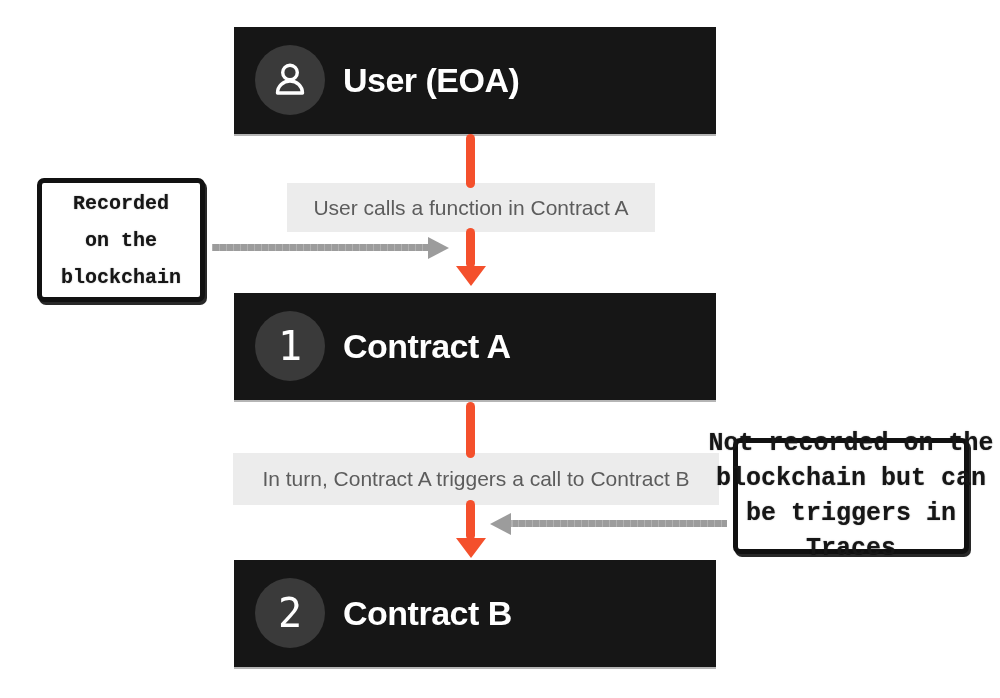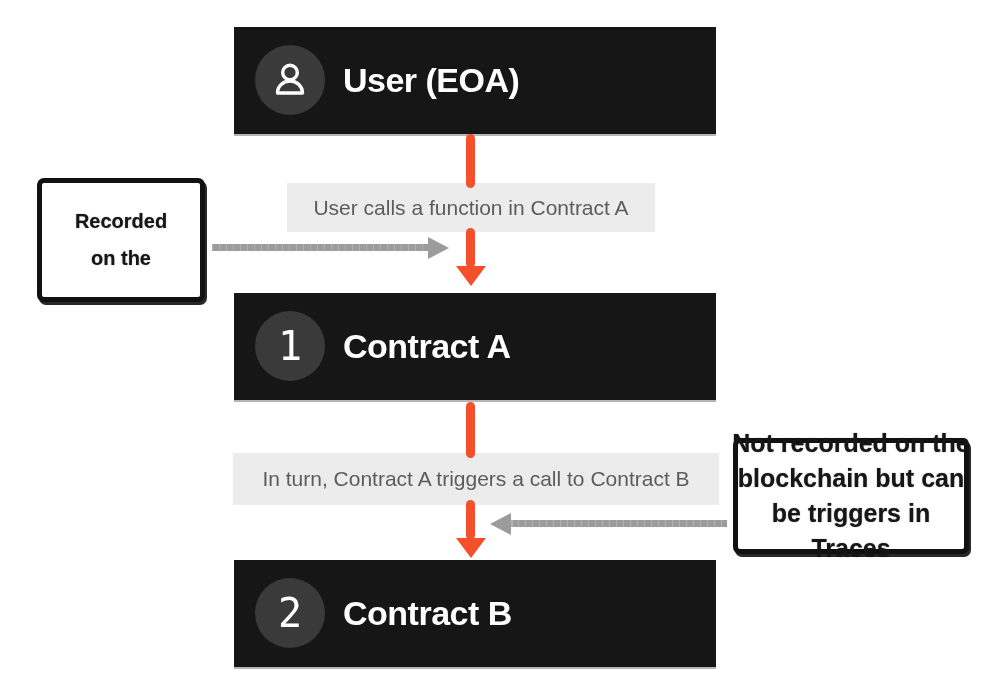--- a/index.html
+++ b/index.html
@@ -56,21 +56,21 @@
   #gray-arrow-2-head{left:490px;top:513px;}
 
   
   .note{position:absolute;background:var(--note-bg);border:5px solid var(--note-border);
         border-radius:7px;box-shadow:2px 3px 0 rgba(17,17,17,0.9);
         display:flex;flex-direction:column;align-items:center;justify-content:center;
         text-align:center;font-weight:700;color:var(--note-text);
         text-shadow:0 0 1.2px rgba(17,17,17,0.55);z-index:3;}
   #note-left{left:37px;top:178px;width:168px;height:124px;font-size:20px;line-height:37px;}
   #note-right{left:733px;top:438px;width:236px;height:116px;font-size:25px;line-height:35px;}
-  .note .line{display:block;white-space:nowrap;}
+  .note .line{display:block;white-space:nowrap;font-family:Liberation Mono, monospace;}
 
   
   .person-svg{display:block;}
 </style>
 </head>
 <body>
 
 <div class="canvas">
 
   <div class="node" id="node-user">
@@ -86,20 +86,21 @@
   </div>
 
   <div class="vline" id="arrow1-seg1"></div>
   <div class="flow-label" id="flow-label-1">User calls a function in Contract A</div>
   <div class="vline" id="arrow1-seg2"></div>
   <div class="head-down" id="arrow1-head"></div>
 
   <div class="note" id="note-left">
     <span class="line">Recorded</span>
     <span class="line">on the</span>
+    <span class="line">blockchain</span>
   </div>
   <div class="hshaft" id="gray-arrow-1-shaft"></div>
   <div class="head-right" id="gray-arrow-1-head"></div>
 
   <div class="node" id="node-contract-a">
     <div class="badge">
       <span class="badge-num">1</span>
     </div>
     <div class="title">Contract A</div>
   </div>

